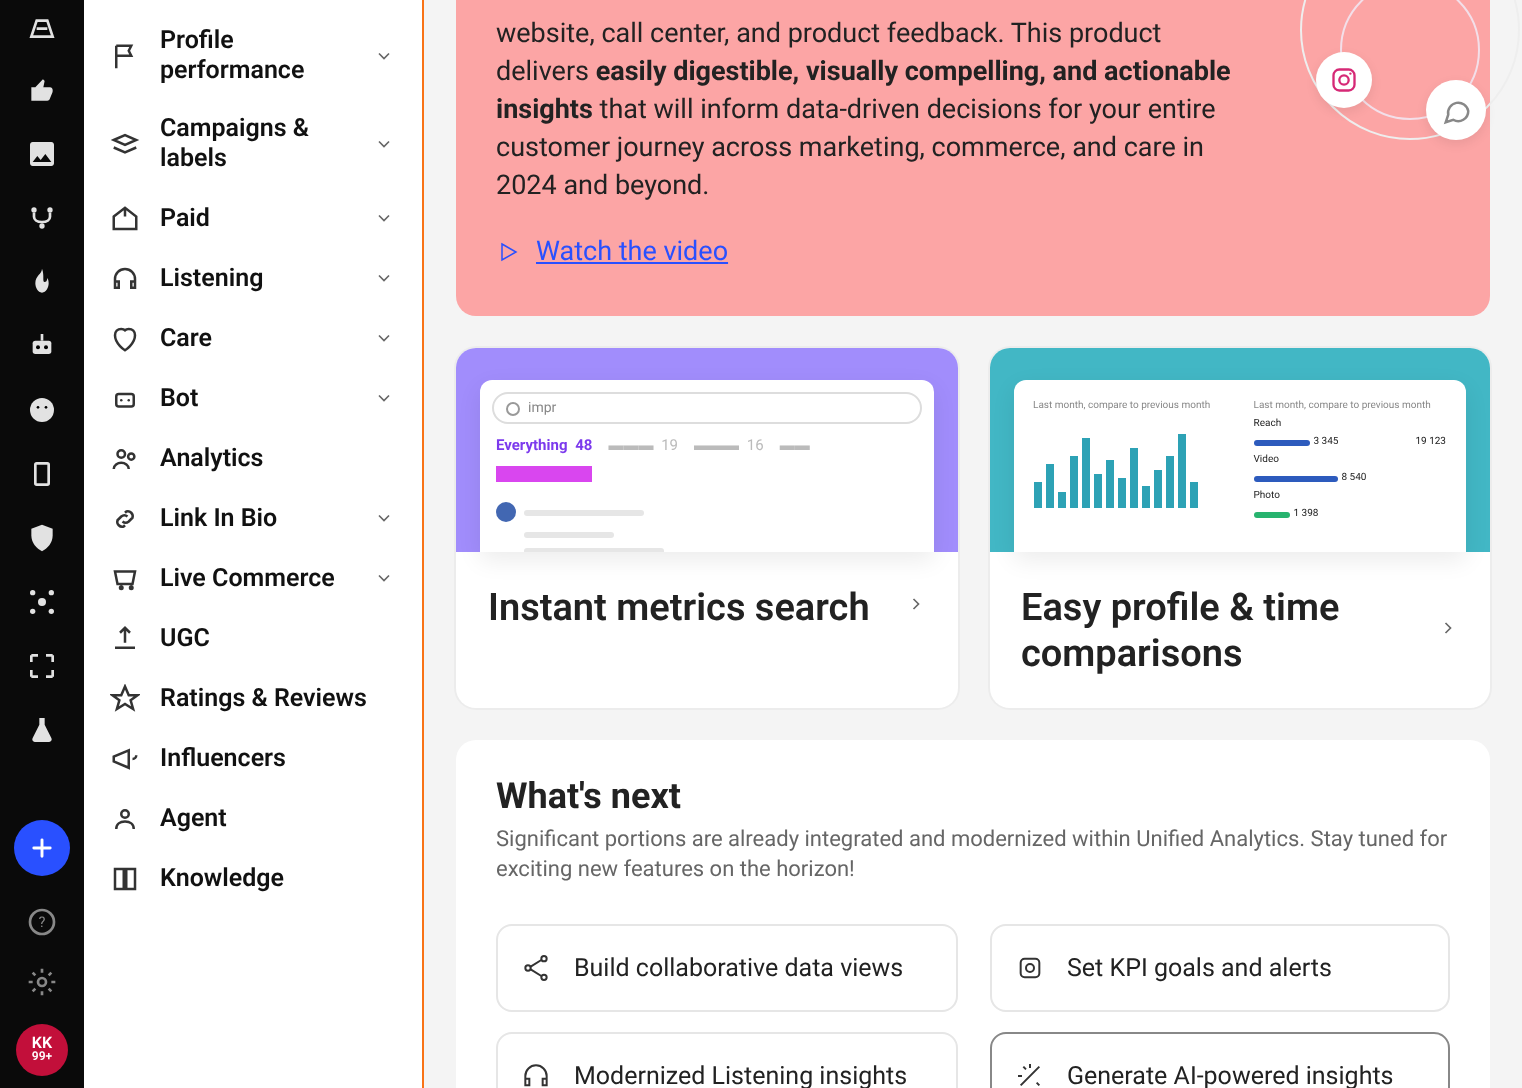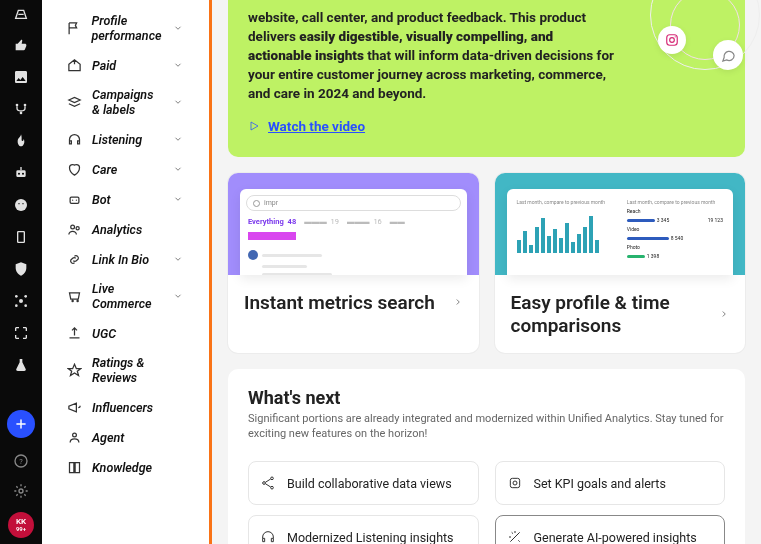--- a/index.html
+++ b/index.html
@@ -6,29 +6,29 @@
     body { font-family: -apple-system, BlinkMacSystemFont, "Segoe UI", Roboto, sans-serif; font-size: 13px; color: #222; }
     .app { display: flex; height: 544px; width: 761px; overflow: hidden; }
     .icon-rail { width: 42px; background: #0a0a0a; display: flex; flex-direction: column; align-items: center; padding-top: 4px; gap: 14px; position: relative; }
     .rail-icon { width: 18px; height: 18px; display: flex; align-items: center; justify-content: center; color: #fff; cursor: pointer; }
     .rail-icon svg { width: 16px; height: 16px; fill: #e2e2e2; }
     .rail-bottom { position: absolute; bottom: 6px; display: flex; flex-direction: column; align-items: center; gap: 12px; }
     .rail-fab { width: 28px; height: 28px; border-radius: 50%; background: #2950ff; display: flex; align-items: center; justify-content: center; color: #fff; cursor: pointer; margin-bottom: 2px; }
     .rail-fab svg { width: 14px; height: 14px; fill: #fff; }
     .rail-avatar { width: 26px; height: 26px; border-radius: 50%; background: #c20f3a; color: #fff; font-size: 8px; display: flex; flex-direction: column; align-items: center; justify-content: center; position: relative; font-weight: 600; line-height: 1;}
     .rail-avatar .badge { font-size: 6px; }
-    .nav { width: 170px; background: #fff; border-right: 3px solid #f97316; padding: 6px 24px; overflow-y: auto; font-style: italic; }
+    .nav { width: 170px; background: #fff; border-right: 1px solid #f97316; padding: 6px 12px; overflow-y: auto; }
     .nav-item { display: flex; align-items: center; gap: 10px; padding: 7px 0; cursor: pointer; }
     .nav-item .nlabel { font-weight: 600; font-size: 12.5px; color: #111; flex: 1;}
     .nav-ico { width: 16px; height: 16px; display: flex; align-items:center; justify-content:center; }
     .nav-ico svg { width: 15px; height: 15px; fill: #333; }
     .chev { width: 14px; height: 14px; display:flex; align-items:center; justify-content:center;}
     .chev svg { width: 10px; height: 10px; fill:#666; }
     .main { flex:1; background: #f4f4f4; padding: 0 16px 16px 16px; overflow-y: auto; }
-    .intro { background:#bef264; border-radius: 0 0 10px 10px; padding: 8px 20px 22px 20px; margin-bottom:16px; position:relative;font-weight:bold; }
+    .intro { background:#fca5a5; border-radius: 0 0 10px 10px; padding: 8px 20px 22px 20px; margin-bottom:16px; position:relative; }
     .intro p { font-size: 13.5px; line-height:1.4; max-width: 370px; }
     .video-link { display:inline-flex; align-items:center; gap:8px; color:#2950ff; font-size:13.5px; margin-top:16px; cursor:pointer; }
     .video-link span.underline { text-decoration: underline; text-align: center; }
     .video-link svg { width:12px; height:12px; fill:none; stroke:#2950ff; stroke-width:1.5;}
     .hero-deco { position:absolute; right:0; top:-20px; width:105px; height:110px; }
     .hero-circle { position:absolute; border-radius:50%; }
     .hc-ig { width:28px; height:28px; background:#fff; box-shadow:0 2px 6px rgba(0,0,0,.08); display:flex; align-items:center; justify-content:center; top:46px; left:18px;}
     .hc-ig svg { width:14px; height:14px; }
     .hc-comment { width:30px; height:30px; background:#fff; box-shadow:0 2px 6px rgba(0,0,0,.08); display:flex; align-items:center; justify-content:center; top:60px; right:2px;}
     .hc-comment svg { width:15px; height:15px; fill:#888;}
@@ -185,37 +185,37 @@
       <span class="nlabel">Profile performance</span>
       <span class="chev">
           <svg viewBox="0 0 24 24">
             <path d="M6 9l6 6 6-6" fill="none" stroke="#666" stroke-width="2"></path>
           </svg>
         </span>
     </div>
     <div class="nav-item">
       <span class="nav-ico">
           <svg viewBox="0 0 24 24">
+            <path d="M3 8l9-4 9 4-9 4z M3 14l9 4 9-4" fill="none" stroke="#333" stroke-width="2"></path>
+          </svg>
+        </span>
+      <span class="nlabel">Campaigns &amp; labels</span>
+      <span class="chev">
+          <svg viewBox="0 0 24 24">
+            <path d="M6 9l6 6 6-6" fill="none" stroke="#666" stroke-width="2"></path>
+          </svg>
+        </span>
+    </div>
+    <div class="nav-item">
+      <span class="nav-ico">
+          <svg viewBox="0 0 24 24">
             <path d="M3 10l9-7 9 7v10H3z M12 3v7" fill="none" stroke="#333" stroke-width="2"></path>
           </svg>
         </span>
       <span class="nlabel">Paid</span>
-      <span class="chev">
-          <svg viewBox="0 0 24 24">
-            <path d="M6 9l6 6 6-6" fill="none" stroke="#666" stroke-width="2"></path>
-          </svg>
-        </span>
-    </div>
-    <div class="nav-item">
-      <span class="nav-ico">
-          <svg viewBox="0 0 24 24">
-            <path d="M3 8l9-4 9 4-9 4z M3 14l9 4 9-4" fill="none" stroke="#333" stroke-width="2"></path>
-          </svg>
-        </span>
-      <span class="nlabel">Campaigns &amp; labels</span>
       <span class="chev">
           <svg viewBox="0 0 24 24">
             <path d="M6 9l6 6 6-6" fill="none" stroke="#666" stroke-width="2"></path>
           </svg>
         </span>
     </div>
     <div class="nav-item">
       <span class="nav-ico">
           <svg viewBox="0 0 24 24">
             <path d="M4 14v-2a8 8 0 0116 0v2 M4 14h3v5H4z M20 14h-3v5h3z" fill="none" stroke="#333" stroke-width="2"></path>

